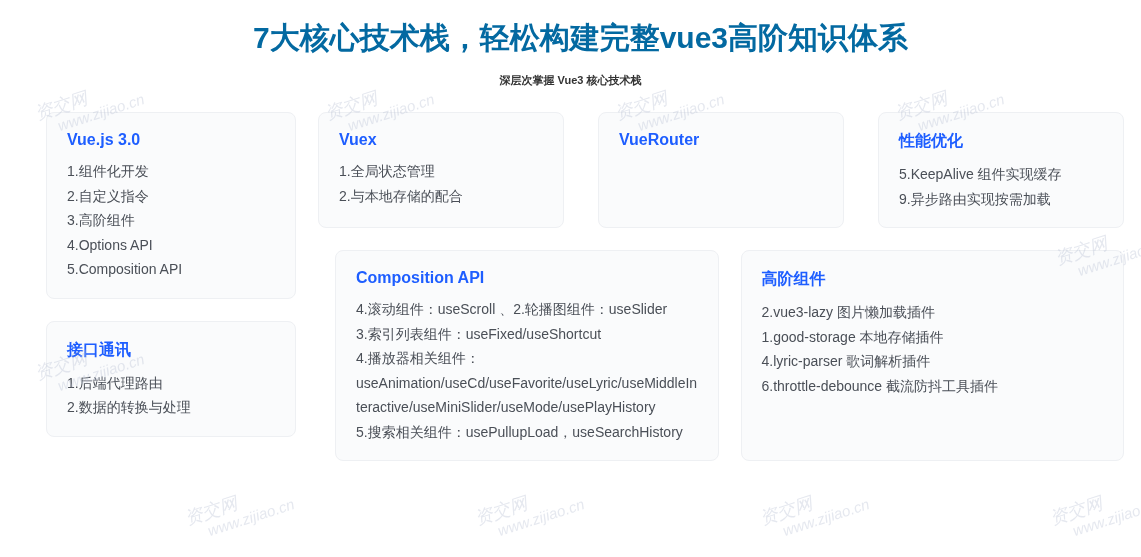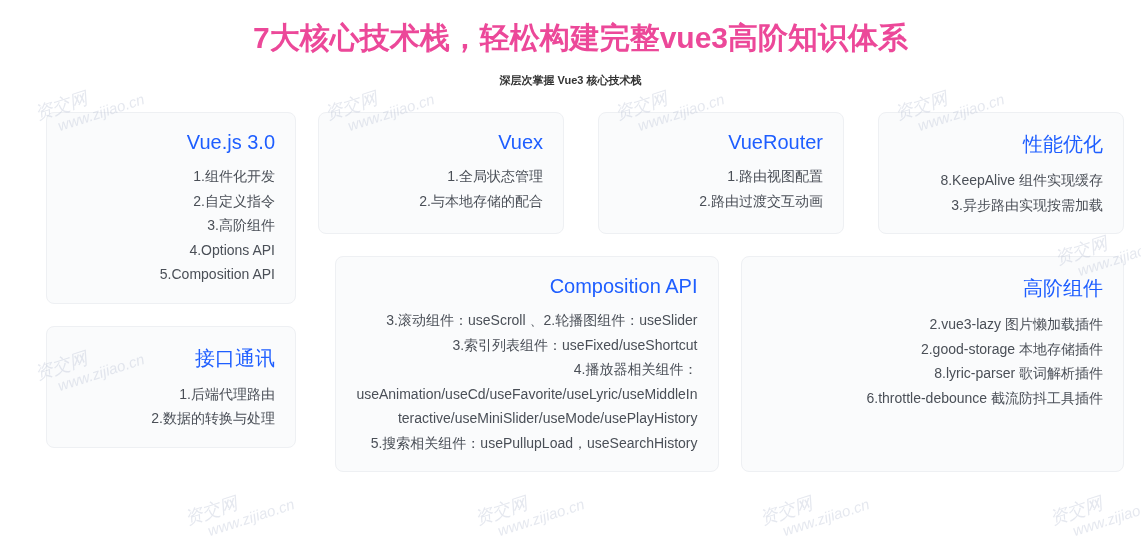--- a/index.html
+++ b/index.html
@@ -11,21 +11,21 @@
       overflow: hidden;
       position: relative;
     }
     .header {
       text-align: center;
       padding-top: 18px;
     }
     .title {
       font-size: 30px;
       font-weight: 700;
-      color: #ec4899;
+      color: #0369a1;
       margin-bottom: 14px;
       margin-left: 20px;
     }
     .subtitle {
       font-size: 11px;
       color: #333;
       font-weight: 700;
     }
     .grid {
       display: grid;
@@ -47,29 +47,27 @@
       grid-column: 2 / 4;
     }
     .bottom-right {
       display: grid;
       grid-template-columns: 1fr 1fr;
       gap: 22px;
       grid-column: 2 / 4;
       padding-left: 17px;
     }
     .card-title {
-      font-size: 20px;
-      font-weight: 400;
+      font-size: 16px;
+      font-weight: 700;
       color: #1e5eff;
       margin-bottom: 10px;
-      text-align: right;
     }
     .card-list {
       list-style: none;
-      text-align: right;
     }
     .card-list li {
       font-size: 14px;
       color: #4a4f57;
       line-height: 1.75;
       word-break: break-word;
     }
     .col-left {
       display: flex;
       flex-direction: column;
@@ -122,50 +120,46 @@
   <div class="top-right">
     <div class="card">
       <h3 class="card-title">Vuex</h3>
       <ul class="card-list">
         <li>1.全局状态管理</li>
         <li>2.与本地存储的配合</li>
       </ul>
     </div>
     <div class="card">
       <h3 class="card-title">VueRouter</h3>
-      <ul class="card-list">
-        <li>1.路由视图配置</li>
-        <li>2.路由过渡交互动画</li>
-      </ul>
     </div>
     <div class="card">
       <h3 class="card-title">性能优化</h3>
       <ul class="card-list">
-        <li>8.KeepAlive 组件实现缓存</li>
-        <li>3.异步路由实现按需加载</li>
+        <li>5.KeepAlive 组件实现缓存</li>
+        <li>9.异步路由实现按需加载</li>
       </ul>
     </div>
   </div>
 
   <div class="bottom-right">
     <div class="card">
       <h3 class="card-title">Composition API</h3>
       <ul class="card-list">
-        <li>3.滚动组件：useScroll 、2.轮播图组件：useSlider</li>
+        <li>4.滚动组件：useScroll 、2.轮播图组件：useSlider</li>
         <li>3.索引列表组件：useFixed/useShortcut</li>
         <li>4.播放器相关组件：useAnimation/useCd/useFavorite/useLyric/useMiddleInteractive/useMiniSlider/useMode/usePlayHistory</li>
         <li>5.搜索相关组件：usePullupLoad，useSearchHistory</li>
       </ul>
     </div>
     <div class="card">
       <h3 class="card-title">高阶组件</h3>
       <ul class="card-list">
         <li>2.vue3-lazy 图片懒加载插件</li>
-        <li>2.good-storage 本地存储插件</li>
-        <li>8.lyric-parser 歌词解析插件</li>
+        <li>1.good-storage 本地存储插件</li>
+        <li>4.lyric-parser 歌词解析插件</li>
         <li>6.throttle-debounce 截流防抖工具插件</li>
       </ul>
     </div>
   </div>
 
 </div>
 
 <div class="watermark" style="top:85px; left:35px;">
   <span class="wm-text">资交网</span>
   <span class="wm-url">www.zijiao.cn</span>

